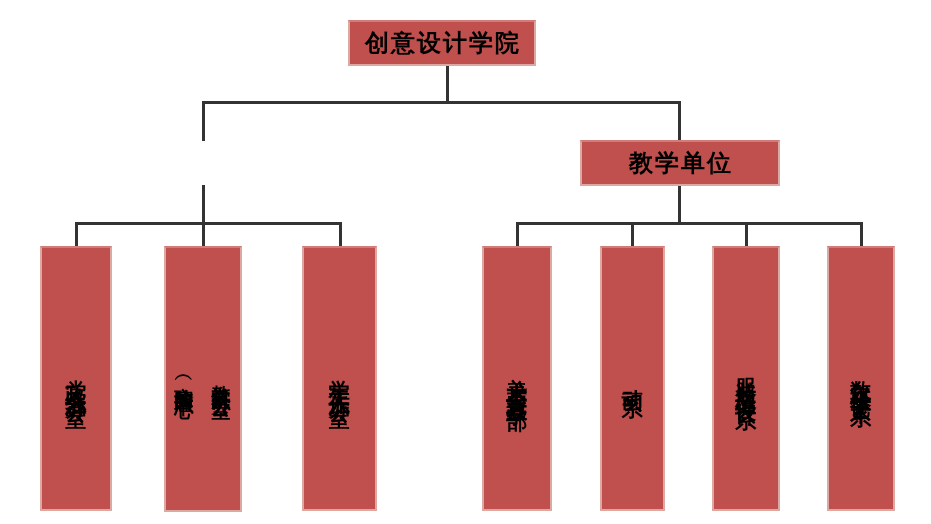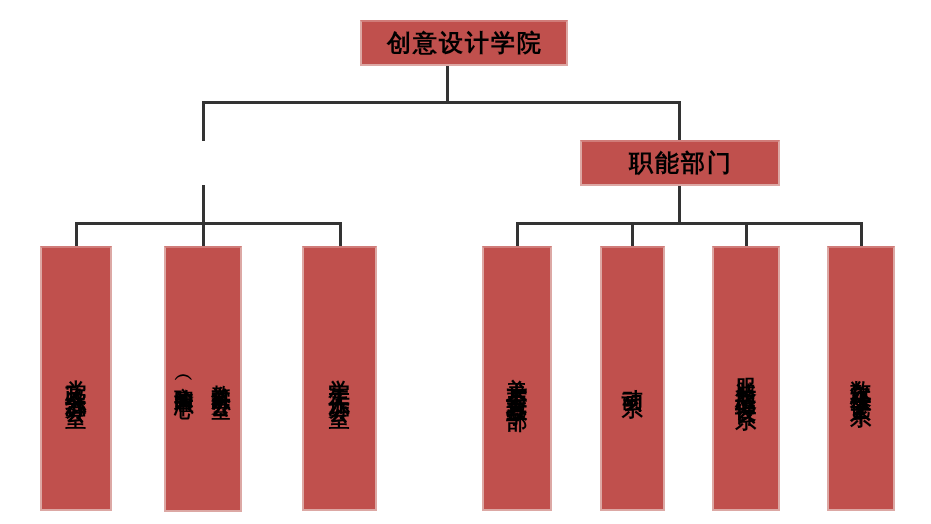--- a/index.html
+++ b/index.html
@@ -79,26 +79,26 @@
   <div class="line v" style="left:75px;  top:222px; height:25px;"></div>
   <div class="line v" style="left:339px; top:222px; height:25px;"></div>
 
   <div class="line v" style="left:678px; top:185px; height:39px;"></div>
   <div class="line h" style="left:516px; top:222px; width:347px;"></div>
   <div class="line v" style="left:516px; top:222px; height:25px;"></div>
   <div class="line v" style="left:631px; top:222px; height:25px;"></div>
   <div class="line v" style="left:745px; top:222px; height:25px;"></div>
   <div class="line v" style="left:860px; top:222px; height:25px;"></div>
 
-  <div class="node hnode" style="left:360px; top:20px; width:208px; height:46px;">
+  <div class="node hnode" style="left:348px; top:20px; width:188px; height:46px;">
     <span>创意设计学院</span>
   </div>
 
   <div class="node hnode" style="left:580px; top:140px; width:200px; height:46px;">
-    <span>职能部门</span>
+    <span>教学单位</span>
   </div>
 
   <div class="node leaf" style="left:40px; top:246px; width:72px; height:265px;">
     <span class="vtext">党政综合办公室</span>
   </div>
 
   <div class="node leaf small" style="left:164px; top:246px; width:78px; height:266px;">
     <span class="vtext">教学科研办公室
 （实验管理中心）</span>
   </div>

